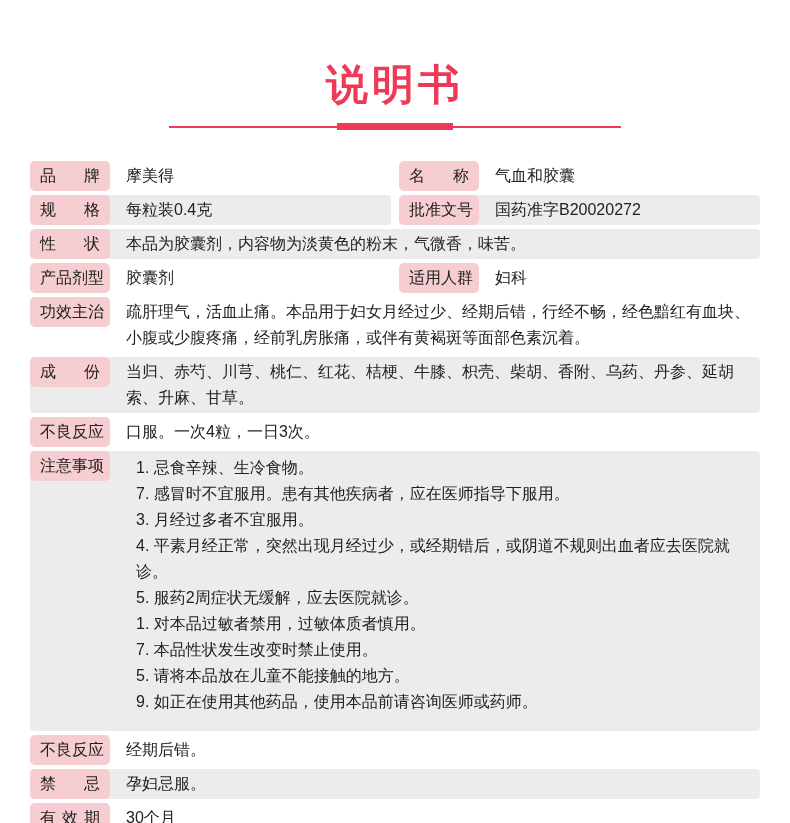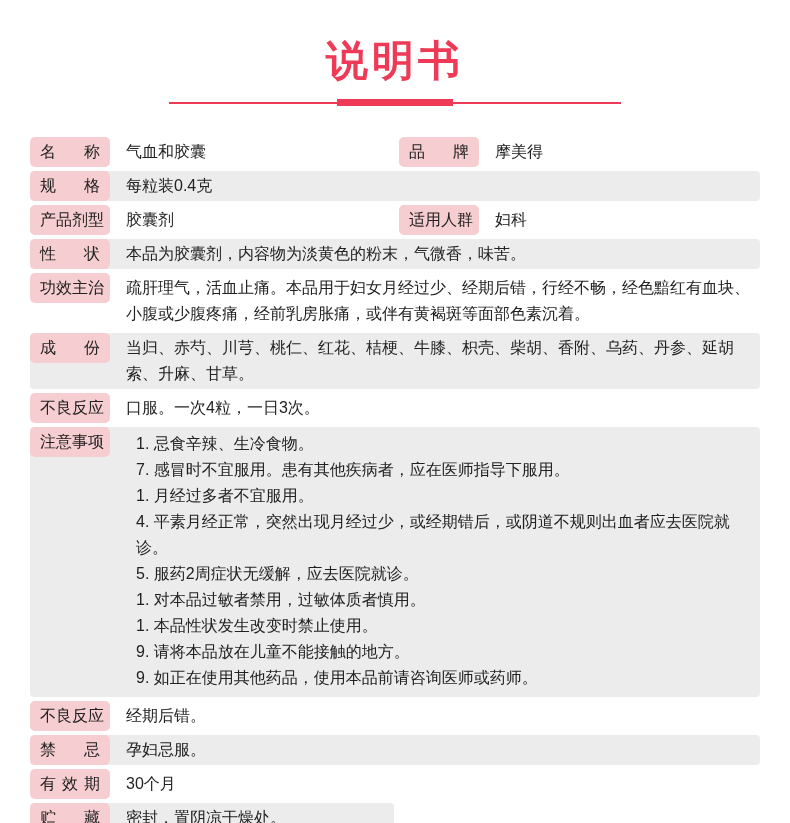--- a/index.html
+++ b/index.html
@@ -7,21 +7,21 @@
     --pink:#f6cdd1;
     --gray:#ececec;
     --text:#222;
   }
   *{box-sizing:border-box;}
   html,body{margin:0;padding:0;}
   body{
     width:790px;height:823px;overflow:hidden;background:#fff;
     font-family:"Liberation Sans","DejaVu Sans",sans-serif;color:var(--text);
   }
-  .header{padding-top:38px;text-align:center;}
+  .header{padding-top:62px;text-align:center;}
   .page-title{
     font-family:"DejaVu Serif","Liberation Serif",serif;
     font-weight:700;font-size:42px;line-height:46px;
     color:var(--red);letter-spacing:4px;
   }
   .divider{position:relative;width:452px;height:8px;margin:15px auto 0;}
   .divider .line{position:absolute;left:0;right:0;top:3px;height:2px;background:var(--red);}
   .divider .bar{position:absolute;left:50%;top:0;transform:translateX(-50%);width:116px;height:7px;background:var(--red);}
   .info-table{margin:30px 30px 0;display:flex;flex-direction:column;gap:4px;}
   .row{display:flex;border-radius:4px;}
@@ -34,89 +34,93 @@
     background:var(--pink);border-radius:5px;padding:0 10px;
     font-size:16px;text-align:justify;text-align-last:justify;
     white-space:nowrap;overflow:hidden;
   }
   .value{
     flex:1;margin-left:2px;padding:2px 10px 2px 14px;
     font-size:16px;line-height:26px;min-height:30px;
     display:flex;align-items:center;
   }
   .row.multi .value{align-items:flex-start;}
-  .items{flex:1;margin-left:2px;padding:4px 10px 6px 24px;}
+  .items{flex:1;margin-left:2px;padding:4px 10px 16px 24px;}
   .item{font-size:16px;line-height:26px;}
   .row.half{width:364px;}
 </style>
 </head>
 <body>
 
 <div class="header">
   <div class="page-title">说明书</div>
   <div class="divider">
     <div class="line"></div>
     <div class="bar"></div>
   </div>
 </div>
 
 <div class="info-table">
     <div class="row pair shade-white">
       <div class="cell">
+        <div class="label">品牌</div>
+        <div class="value">摩美得</div>
+      </div>
+      <div class="cell">
         <div class="label">名称</div>
         <div class="value">气血和胶囊</div>
-      </div>
-      <div class="cell">
-        <div class="label">品牌</div>
-        <div class="value">摩美得</div>
       </div>
     </div>
     <div class="row pair shade-gray">
       <div class="cell">
         <div class="label">规格</div>
         <div class="value">每粒装0.4克</div>
       </div>
+      <div class="cell">
+        <div class="label">批准文号</div>
+        <div class="value">国药准字B20020272</div>
+      </div>
+    </div>
+    <div class="row full shade-gray">
+      <div class="label">性状</div>
+      <div class="value">本品为胶囊剂，内容物为淡黄色的粉末，气微香，味苦。</div>
     </div>
     <div class="row pair shade-white">
       <div class="cell">
         <div class="label">产品剂型</div>
         <div class="value">胶囊剂</div>
       </div>
       <div class="cell">
         <div class="label">适用人群</div>
         <div class="value">妇科</div>
       </div>
-    </div>
-    <div class="row full shade-gray">
-      <div class="label">性状</div>
-      <div class="value">本品为胶囊剂，内容物为淡黄色的粉末，气微香，味苦。</div>
     </div>
     <div class="row full shade-white multi">
       <div class="label">功效主治</div>
       <div class="value">疏肝理气，活血止痛。本品用于妇女月经过少、经期后错，行经不畅，经色黯红有血块、小腹或少腹疼痛，经前乳房胀痛，或伴有黄褐斑等面部色素沉着。</div>
     </div>
     <div class="row full shade-gray multi">
       <div class="label">成份</div>
       <div class="value">当归、赤芍、川芎、桃仁、红花、桔梗、牛膝、枳壳、柴胡、香附、乌药、丹参、延胡索、升麻、甘草。</div>
     </div>
     <div class="row full shade-white">
       <div class="label">不良反应</div>
       <div class="value">口服。一次4粒，一日3次。</div>
     </div>
     <div class="row list shade-gray">
       <div class="label">注意事项</div>
       <div class="items">
         <div class="item">1. 忌食辛辣、生冷食物。</div>
         <div class="item">7. 感冒时不宜服用。患有其他疾病者，应在医师指导下服用。</div>
-        <div class="item">1. 月经过多者不宜服用。</div>
+        <div class="item">3. 月经过多者不宜服用。</div>
         <div class="item">4. 平素月经正常，突然出现月经过少，或经期错后，或阴道不规则出血者应去医院就诊。</div>
         <div class="item">5. 服药2周症状无缓解，应去医院就诊。</div>
         <div class="item">1. 对本品过敏者禁用，过敏体质者慎用。</div>
-        <div class="item">1. 本品性状发生改变时禁止使用。</div>
-        <div class="item">9. 请将本品放在儿童不能接触的地方。</div>
+        <div class="item">7. 本品性状发生改变时禁止使用。</div>
+        <div class="item">5. 请将本品放在儿童不能接触的地方。</div>
         <div class="item">9. 如正在使用其他药品，使用本品前请咨询医师或药师。</div>
       </div>
     </div>
     <div class="row full shade-white">
       <div class="label">不良反应</div>
       <div class="value">经期后错。</div>
     </div>
     <div class="row full shade-gray">
       <div class="label">禁忌</div>
       <div class="value">孕妇忌服。</div>

